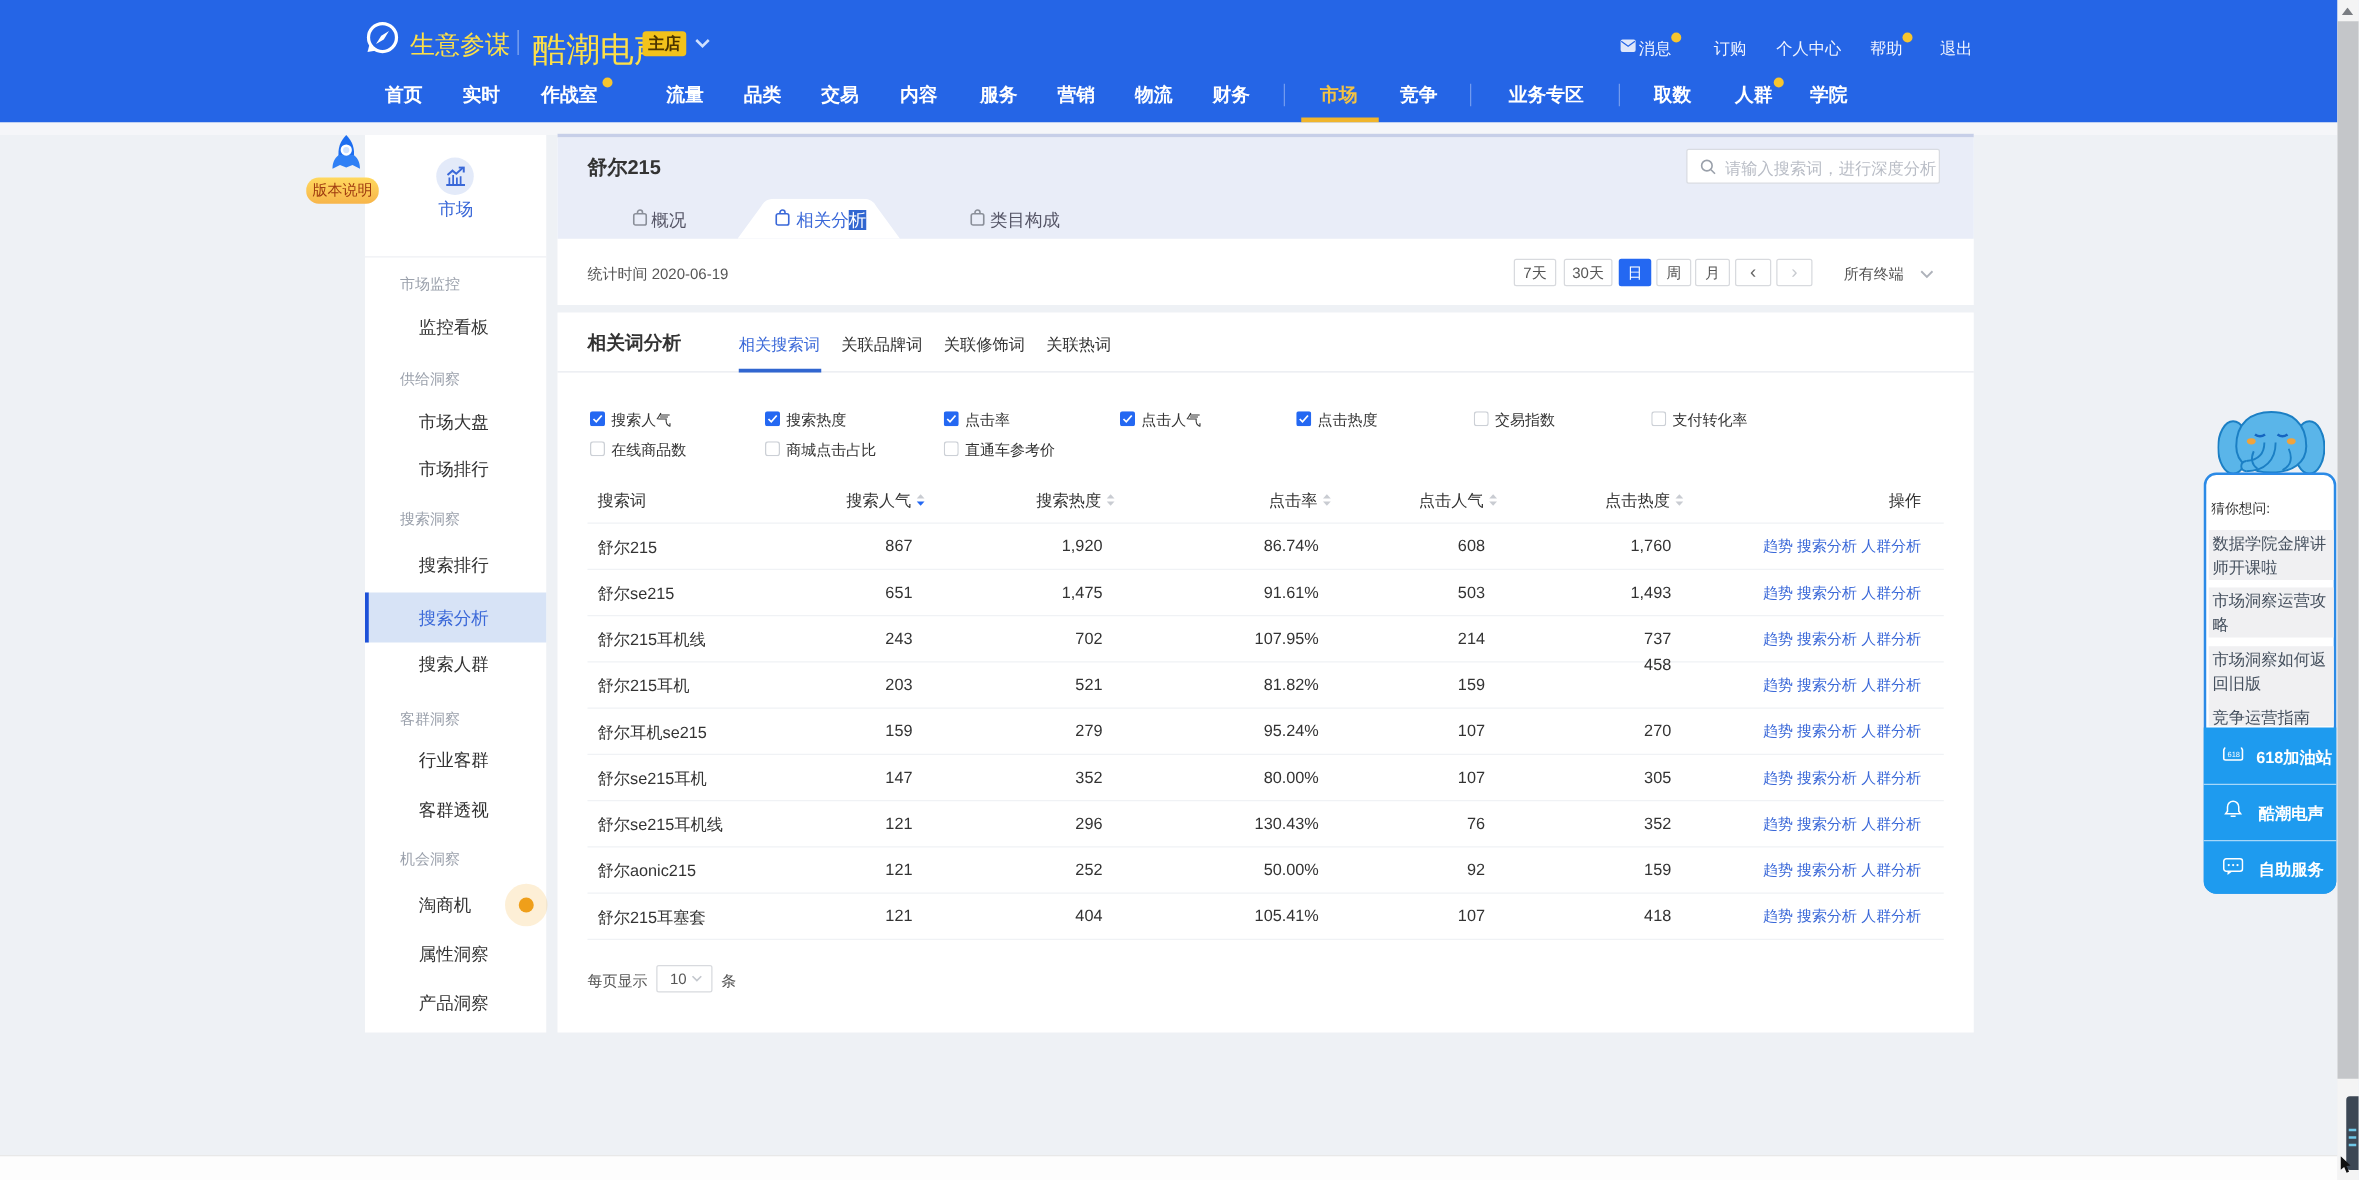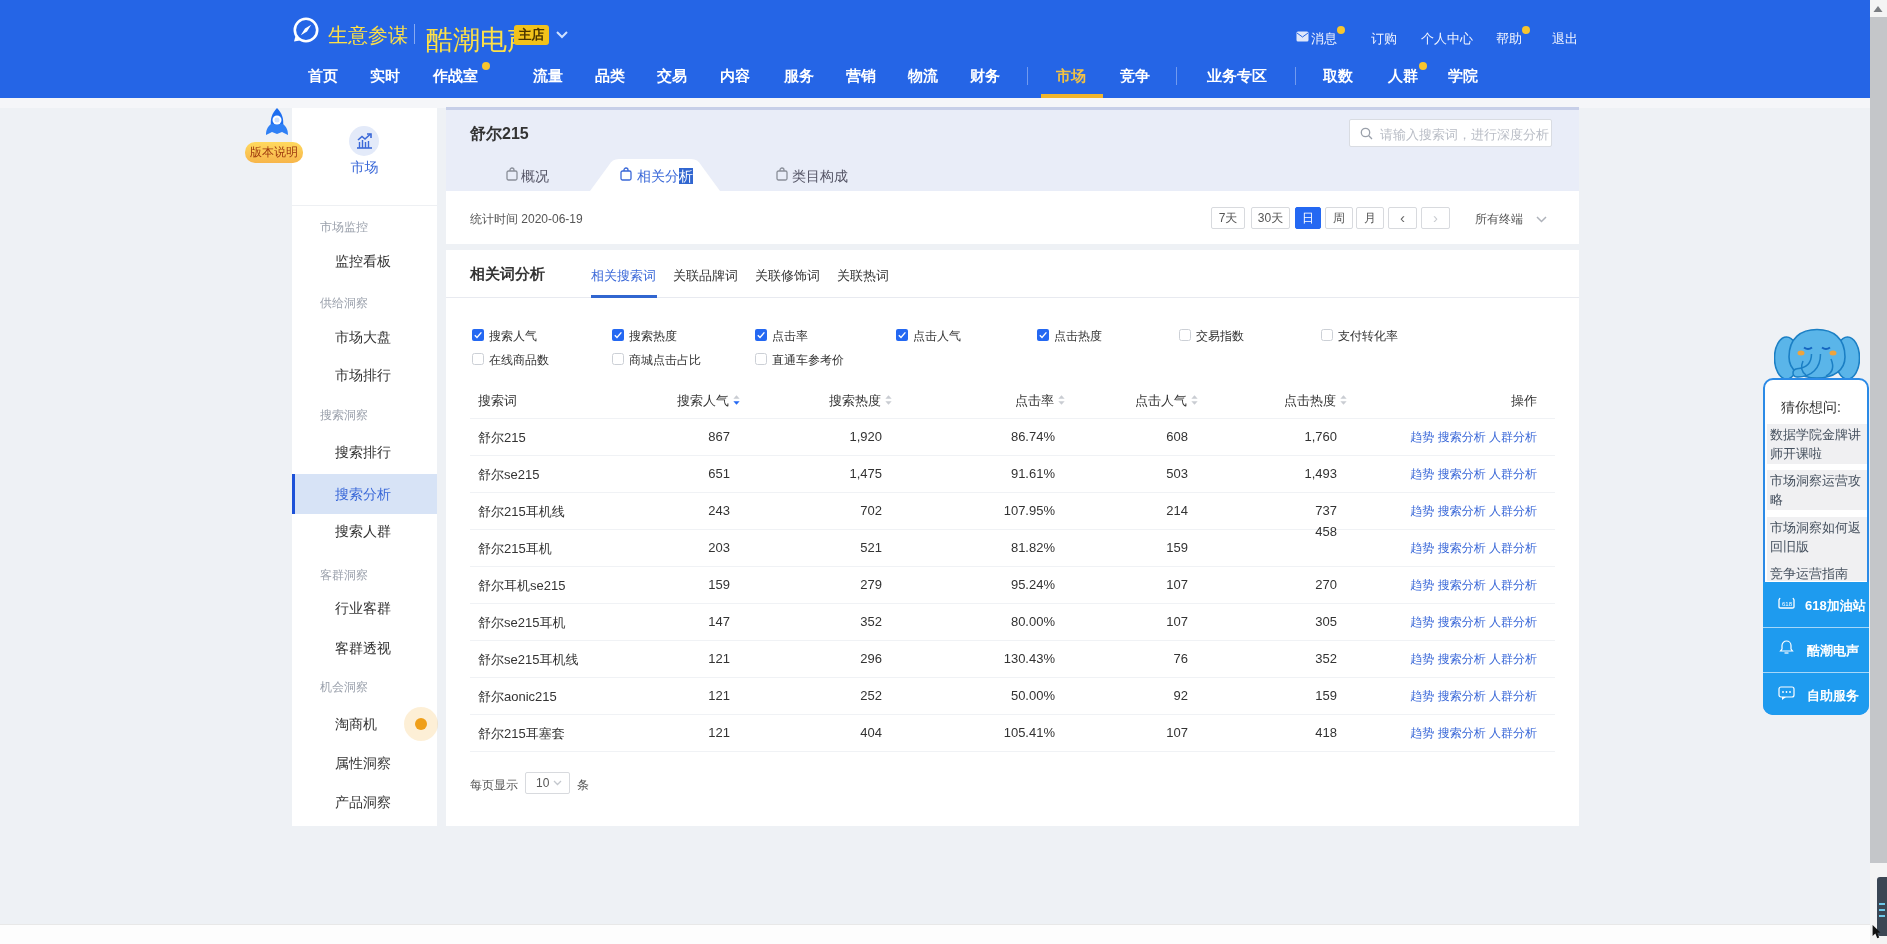--- a/index.html
+++ b/index.html
@@ -352,21 +352,21 @@
   <ellipse cx="27" cy="27" rx="3.5" ry="2.5" fill="#f0a43c"></ellipse>
   <ellipse cx="59" cy="27" rx="3.5" ry="2.5" fill="#f0a43c"></ellipse>
   <path d="M42 28 C42 40 36 46 24 47" stroke="#5ab5e9" stroke-width="9" fill="none" stroke-linecap="round"></path>
   <path d="M46.5 28 C46.5 42 38 51 23 51" stroke="#1b7fc4" stroke-width="1.5" fill="none"></path>
   <path d="M37.5 28 C37.5 37 33 42 23 42.8" stroke="#1b7fc4" stroke-width="1.5" fill="none"></path>
   <path d="M23 51 q-4 -0.5 -4 -4 q0 -3.5 4 -4.2" stroke="#1b7fc4" stroke-width="1.5" fill="#5ab5e9"></path>
   <path d="M57 33 q5 12 -5 17" stroke="#1b7fc4" stroke-width="1.5" fill="none"></path>
   <path d="M29 35 q-4 9 3 14" stroke="#1b7fc4" stroke-width="1.5" fill="none"></path>
 </svg>
 <div id="rpanel">
-  <div class="abs" style="left:16px;top:19px;font-size:14px;color:#333;">猜你想问:</div>
+  <div class="abs" style="left:4px;top:19px;font-size:11px;color:#333;">猜你想问:</div>
   <div class="ritem" style="top:44px;height:40px;">数据学院金牌讲师开课啦</div>
   <div class="ritem" style="top:90px;height:40px;">市场洞察运营攻略</div>
   <div class="ritem" style="top:137px;height:52px;">市场洞察如何返回旧版</div>
   <div class="ritem" style="top:183px;height:18px;">竞争运营指南</div>
 </div>
 <div class="abs" style="left:1763px;top:582px;width:106px;height:133px;background:#1e9bef;border-radius:0 0 10px 10px;">
   <div class="bluebtn" style="top:15px;left:42px;">618加油站</div>
   <div class="abs" style="left:0;top:45px;width:106px;height:1px;background:rgba(255,255,255,.6);"></div>
   <div class="bluebtn" style="top:60px;left:44px;">酷潮电声</div>
   <div class="abs" style="left:0;top:90px;width:106px;height:1px;background:rgba(255,255,255,.6);"></div>

